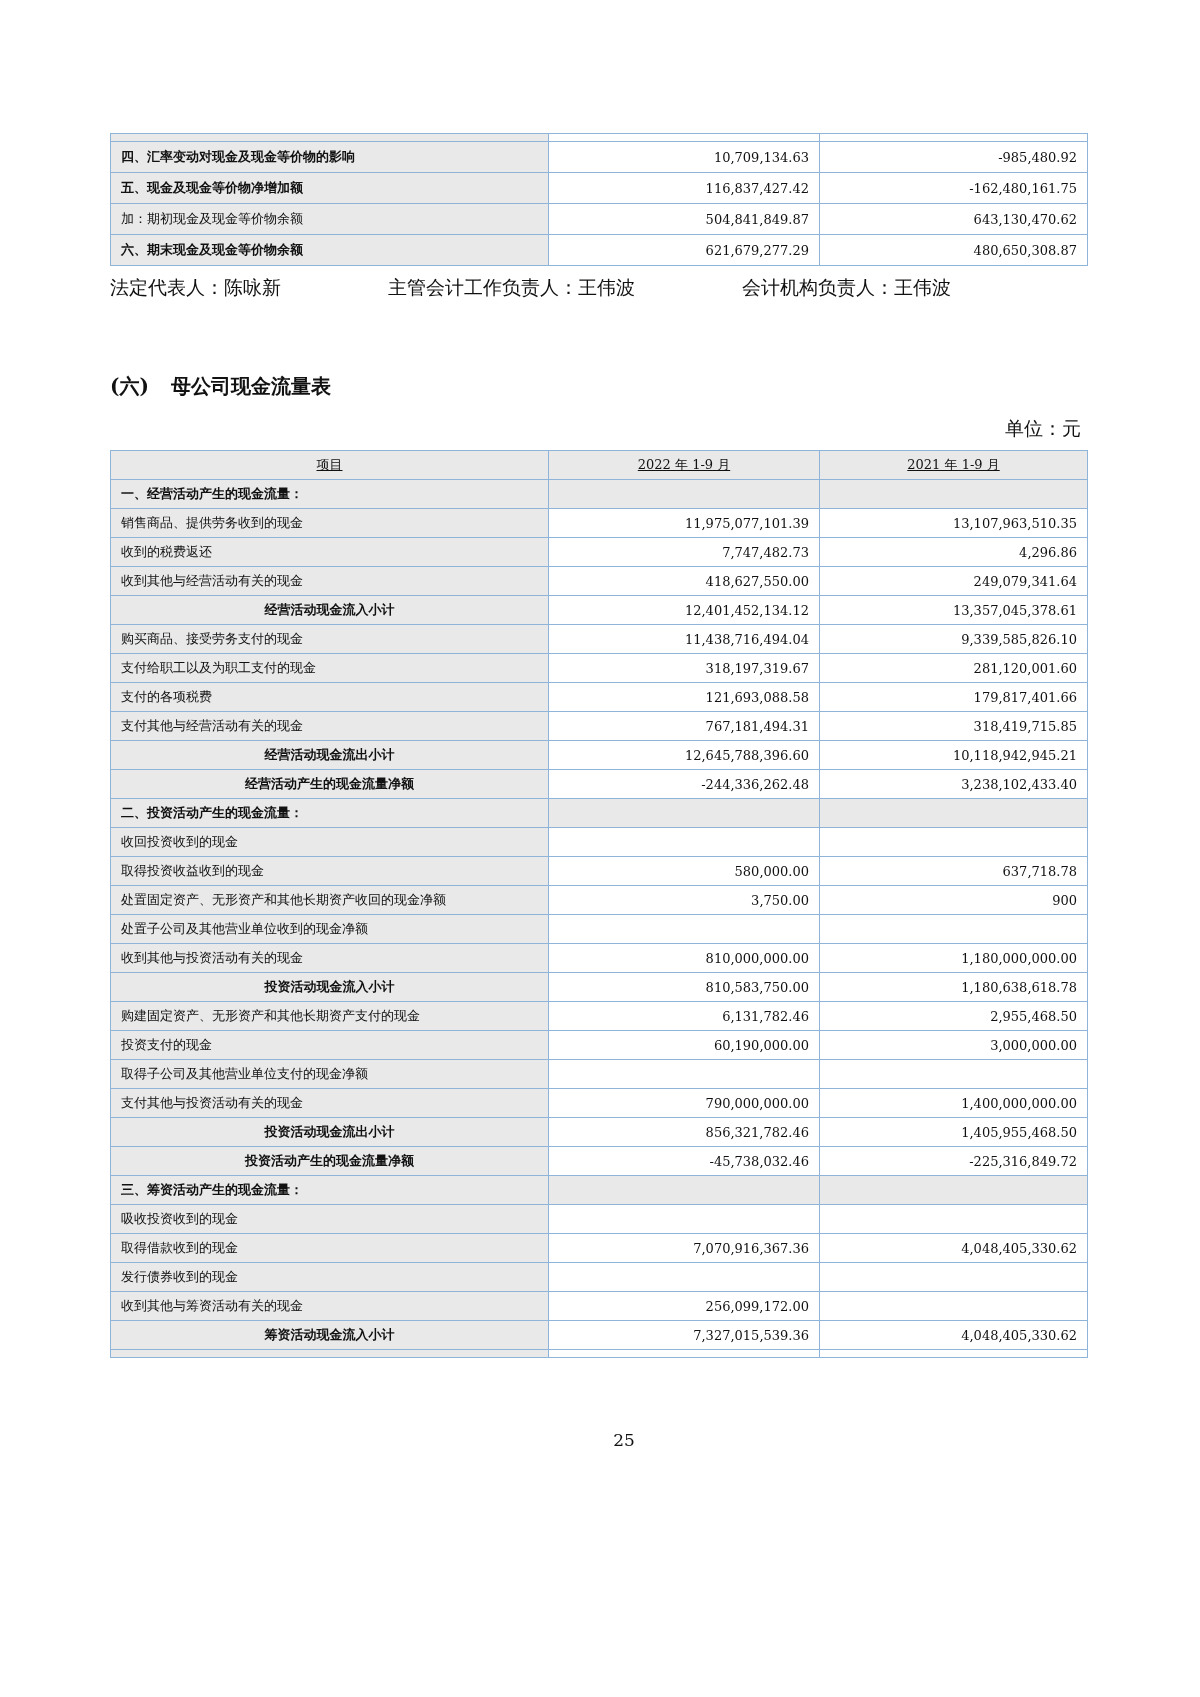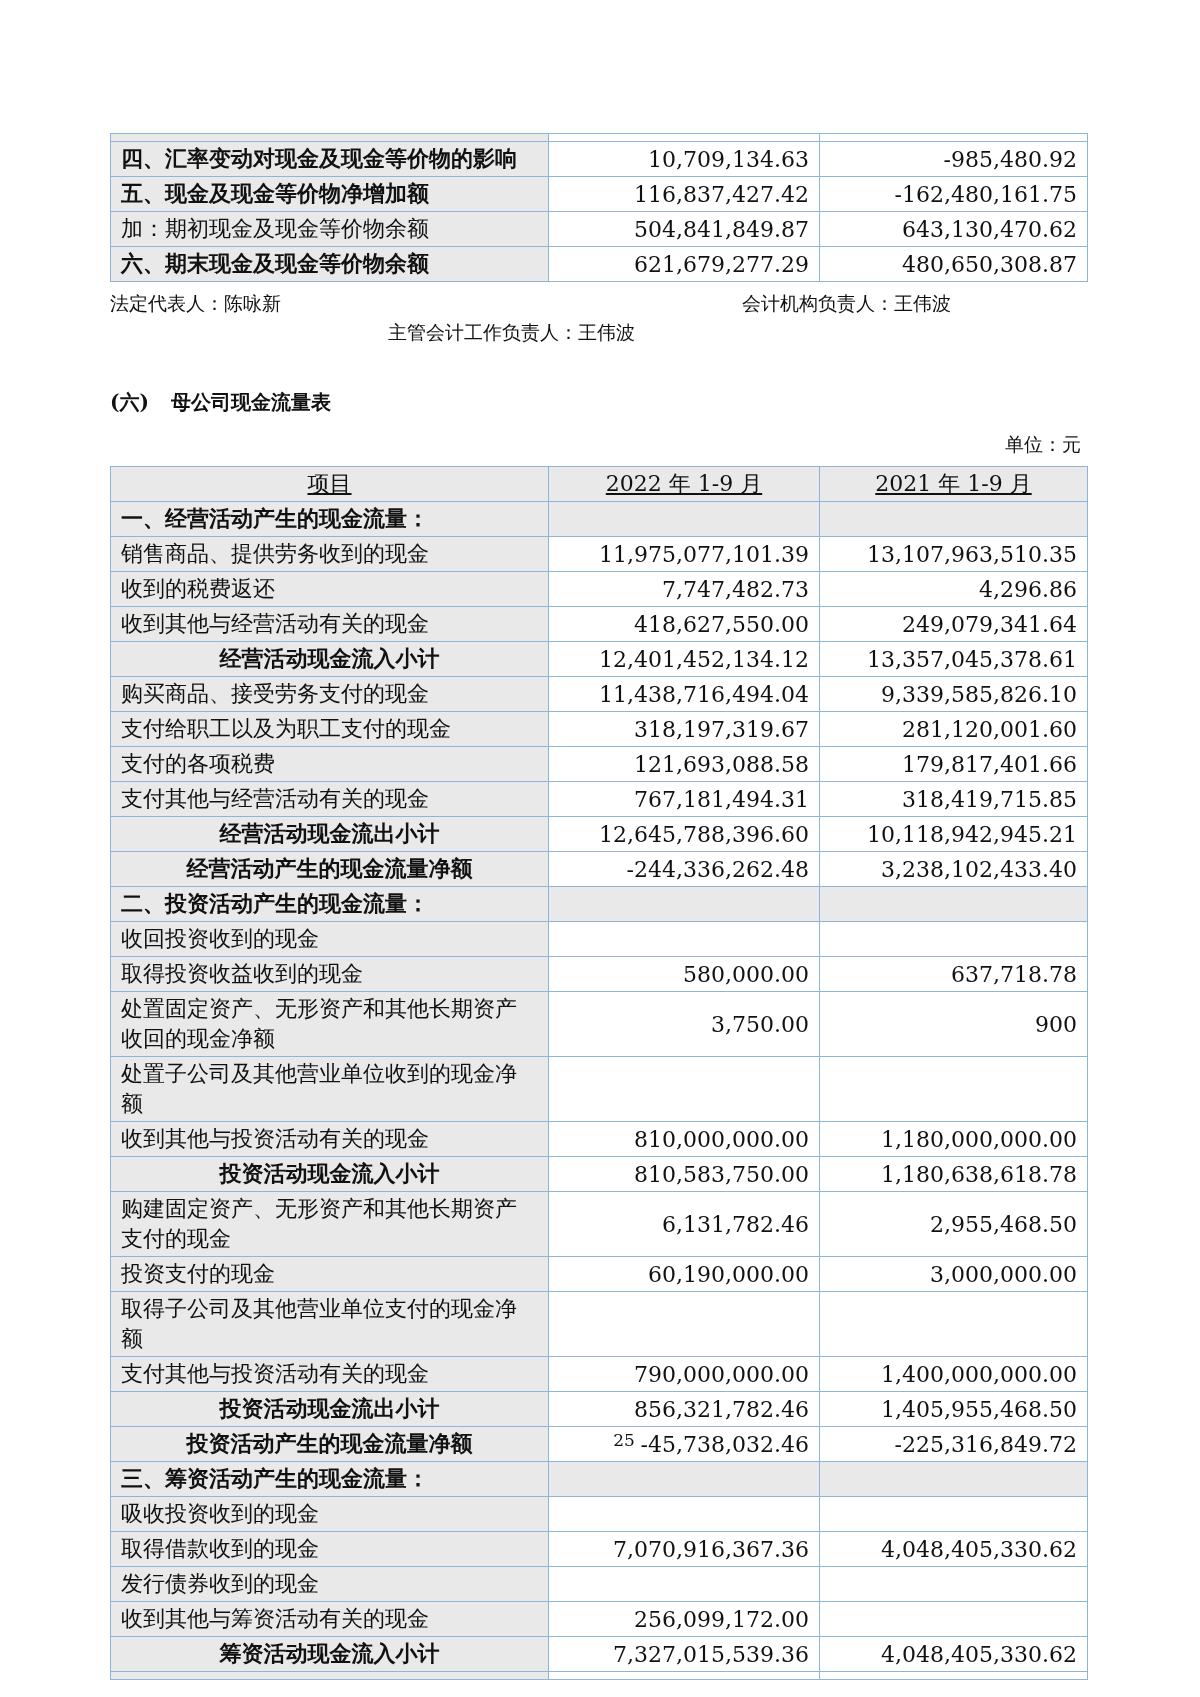--- a/index.html
+++ b/index.html
@@ -2,38 +2,38 @@
 <html><head>
 <meta charset="utf-8">
 <style>
   html,body{margin:0;padding:0;}
   body{
     width:1200px;height:1697px;position:relative;background:#ffffff;
     font-family:"DejaVu Serif","Liberation Serif",serif;
     color:#111111;
   }
   .content{position:absolute;left:110px;top:133px;width:977px;}
-  table{border-collapse:collapse;width:977px;table-layout:fixed;font-size:22px;}
+  table{border-collapse:collapse;width:977px;table-layout:fixed;font-size:13px;}
   col.c1{width:438px;} col.c2{width:271px;} col.c3{width:268px;}
   td,th{border:1px solid #8fb4d9;padding:2px 10px;overflow:hidden;}
   tr{height:31px;}
   .main-table tr{height:29px;}
   
   td:first-child{background:#e9e9e9;text-align:left;}
   td:nth-child(2),td:nth-child(3){background:#ffffff;text-align:right;}
   thead th{background:#e9e9e9;font-weight:normal;text-align:center;text-decoration:underline;}
   .row-section td{background:#e9e9e9 !important;font-weight:bold;}
   .row-section td:first-child{text-align:left;}
   .row-subtotal td:first-child{font-weight:bold;text-align:center;}
   .bold-label td:first-child{font-weight:bold;}
   tr.sliver{height:7px;}
   tr.sliver td{padding:0;height:7px;}
   .sig-line{position:relative;height:24px;margin-top:9px;font-size:19px;}
   .sig-line span{position:absolute;top:0;white-space:nowrap;}
-  .sig-legal{left:0;} .sig-chief{left:278px;margin-top:29px;} .sig-org{left:632px;}
+  .sig-legal{left:0;} .sig-chief{left:278px;} .sig-org{left:632px;}
   .section-heading{margin-top:74px;font-size:20px;font-weight:bold;}
   .section-heading .prefix{margin-right:22px;}
   .unit-line{margin-top:16px;margin-bottom:8px;text-align:right;font-size:19px;padding-right:6px;}
   .page-number{position:absolute;left:0;right:0;top:1430px;text-align:center;font-size:17px;margin-left:48px;}
 </style>
 </head>
 <body>
 
 <div class="content">
 

